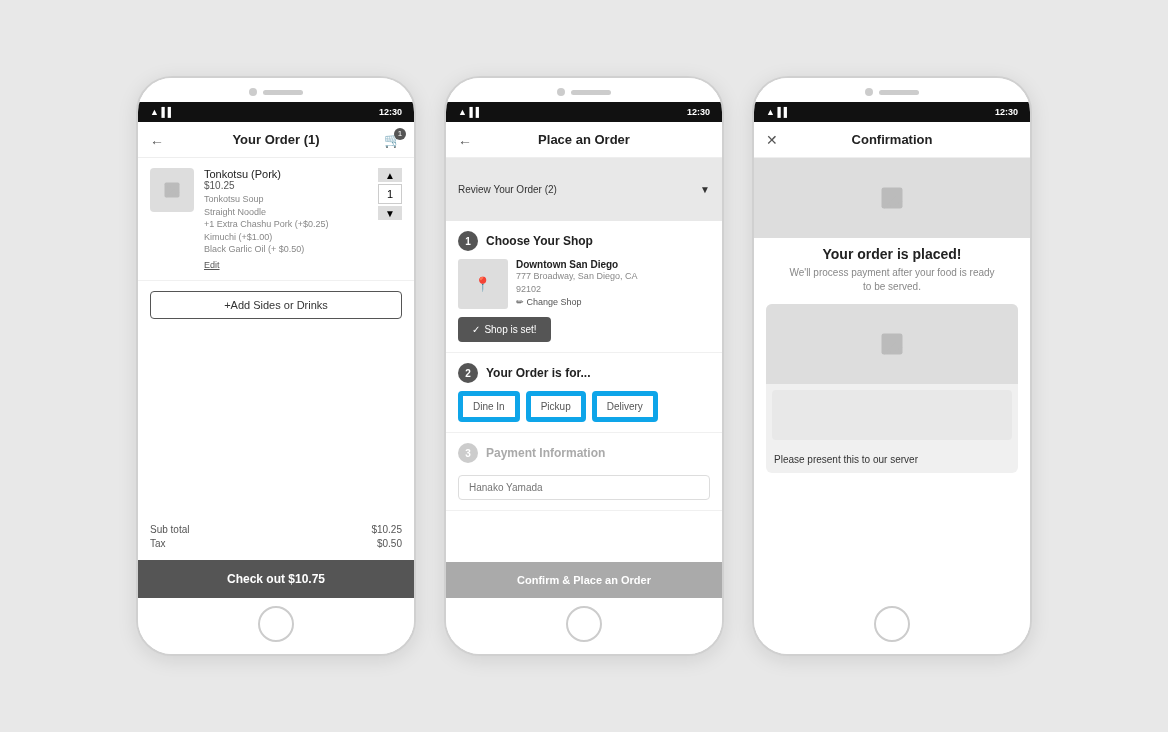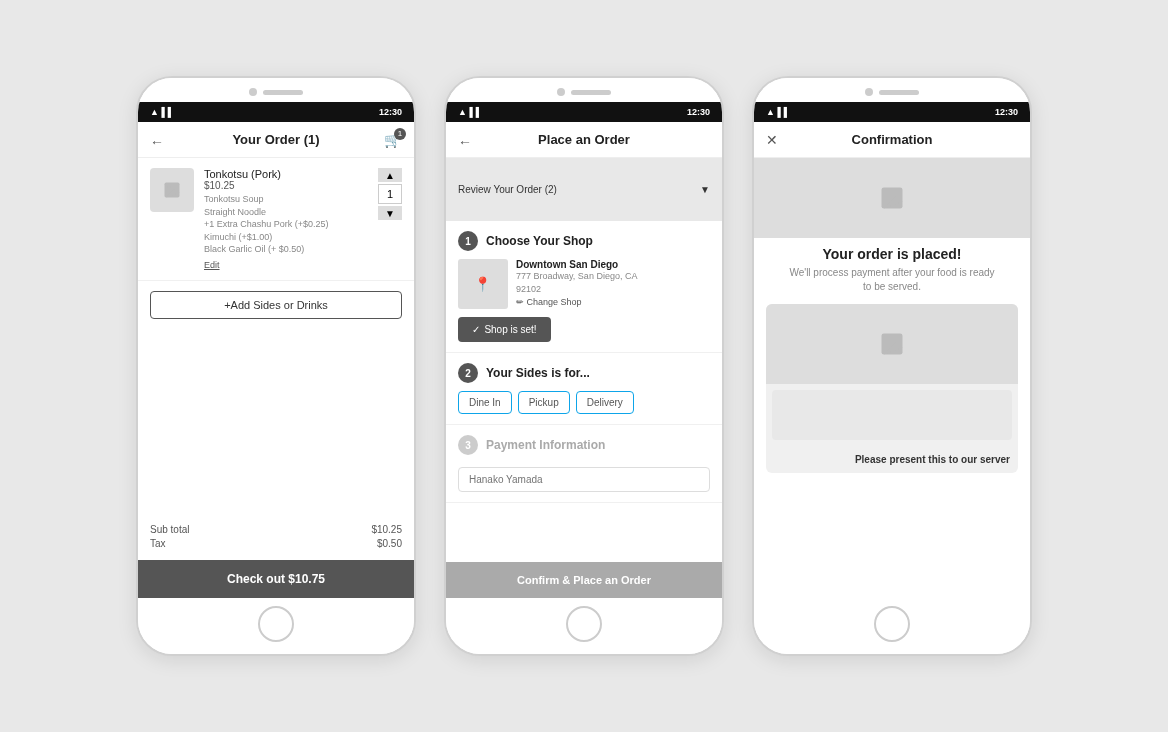--- a/index.html
+++ b/index.html
@@ -344,21 +344,21 @@
       display: flex;
       align-items: center;
       gap: 4px;
     }
     .order-type-btns {
       display: flex;
       gap: 6px;
       margin-top: 6px;
     }
     .order-type-btn {
-      border: 1px solid #0ea5e9;
+      border: 5px solid #0ea5e9;
       background: #fff;
       border-radius: 4px;
       padding: 5px 10px;
       font-size: 10px;
       cursor: pointer;
       color: #555;
     }
     .payment-input {
       border: 1px solid #ddd;
       border-radius: 4px;
@@ -427,23 +427,23 @@
       height: 28px;
       fill: #bbb;
     }
     .ticket-inner {
       background: #e8e8e8;
       margin: 6px;
       border-radius: 4px;
       height: 50px;
     }
     .ticket-label {
-      text-align: right;
-      font-size: 10px;
-      font-weight: 700;
+      text-align: left;
+      font-size: 10px;
+      font-weight: 400;
       color: #333;
       padding: 8px;
     }
     .screen-content {
       flex: 1;
       overflow-y: auto;
       display: flex;
       flex-direction: column;
     }
   </style>
@@ -555,21 +555,21 @@
             </div>
           </div>
           <button class="shop-set-btn">
             <span>✓</span>
             <span>Shop is set!</span>
           </button>
         </div>
         <div class="section-block">
           <div class="section-header">
             <div class="section-num">2</div>
-            <span class="section-title">Your Sides is for...</span>
+            <span class="section-title">Your Order is for...</span>
           </div>
           <div class="order-type-btns">
             <button class="order-type-btn">Dine In</button>
             <button class="order-type-btn">Pickup</button>
             <button class="order-type-btn">Delivery</button>
           </div>
         </div>
         <div class="section-block">
           <div class="section-header">
             <div class="section-num inactive">3</div>

